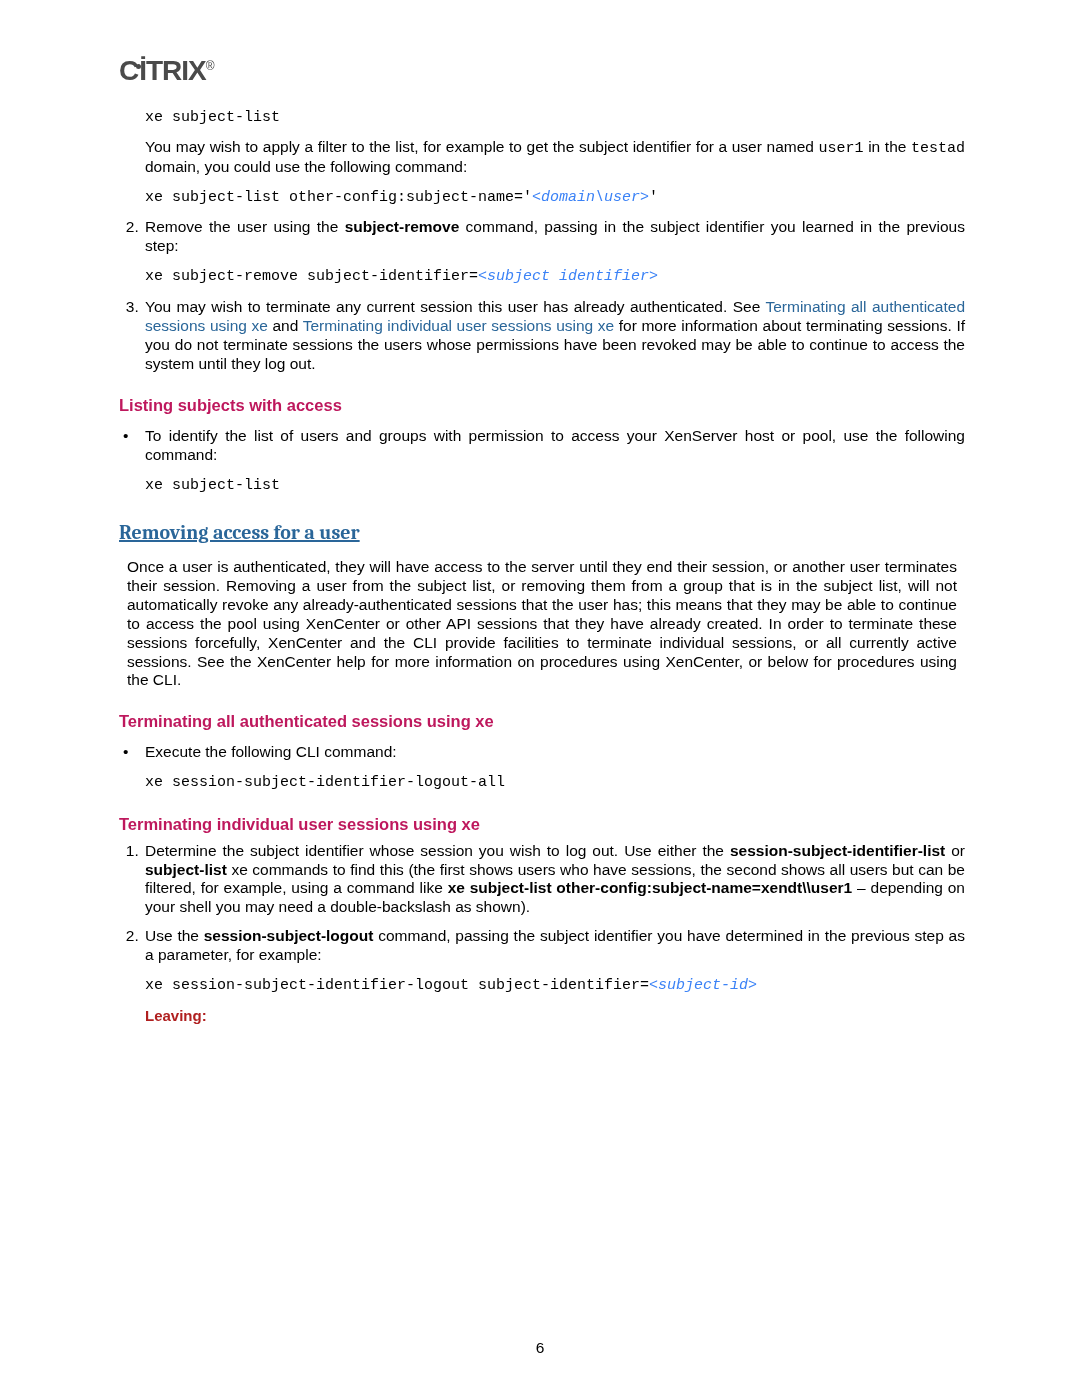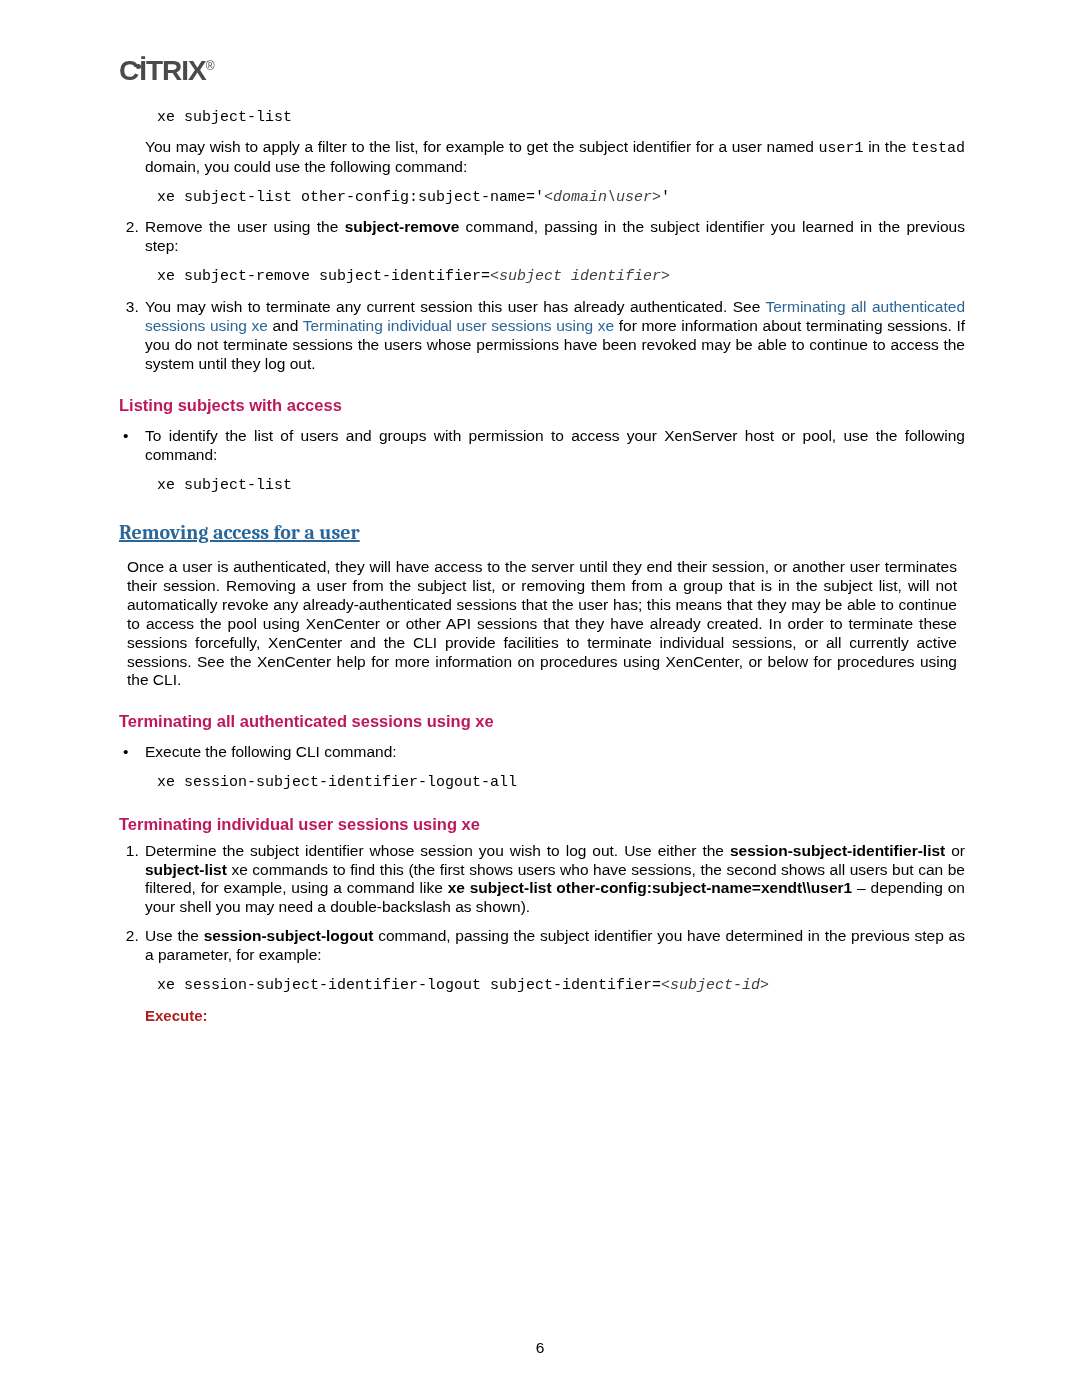--- a/index.html
+++ b/index.html
@@ -32,21 +32,21 @@
     background: #4a4a4a;
     border-radius: 50%;
     vertical-align: middle;
     margin: 0 -2px 12px -2px;
   }
   .mono-inline {
     font-family: "Courier New", Courier, monospace;
     font-size: 15px;
   }
   .placeholder {
-    color: #404040;
+    color: #3b82f6;
     font-style: italic;
     font-family: "Courier New", Courier, monospace;
   }
   .body-text {
     font-size: 15.5px;
     line-height: 1.22;
     margin: 8px;
   }
   .code-block {
     font-family: "Courier New", Courier, monospace;
@@ -120,21 +120,21 @@
   .indent {
     margin-left: 26px;
   }
   .para {
     margin: 8px 0;
   }
   .justify {
     text-align: justify;
   }
   .inner-code {
-    margin-left: 12px;
+    margin-left: 0;
   }
 </style>
 </head>
 <body>
 
 <div class="page">
 
   <div class="logo">
     C<span class="dot"></span>İTRIX<span style="font-weight:400;vertical-align:super;font-size:12px;">®</span>
   </div>
@@ -182,16 +182,16 @@
   <ol class="numbered">
     <li>
       <span>Determine the subject identifier whose session you wish to log out. Use either the </span><b>session-subject-identifier-list</b><span> or </span><b>subject-list</b><span> xe commands to find this (the first shows users who have sessions, the second shows all users but can be filtered, for example, using a command like </span><b>xe subject-list other-config:subject-name=xendt\\user1</b><span> – depending on your shell you may need a double-backslash as shown).</span>
     </li>
     <li>
       <span>Use the </span><b>session-subject-logout</b><span> command, passing the subject identifier you have determined in the previous step as a parameter, for example:</span>
       <div class="code-block inner-code"><span>xe session-subject-identifier-logout subject-identifier=</span><span class="placeholder">&lt;subject-id&gt;</span></div>
     </li>
   </ol>
 
-  <div class="warning">Execute:</div>
+  <div class="warning">Leaving:</div>
 
   <div class="page-num">6</div>
 </div>
 
 </body></html>

